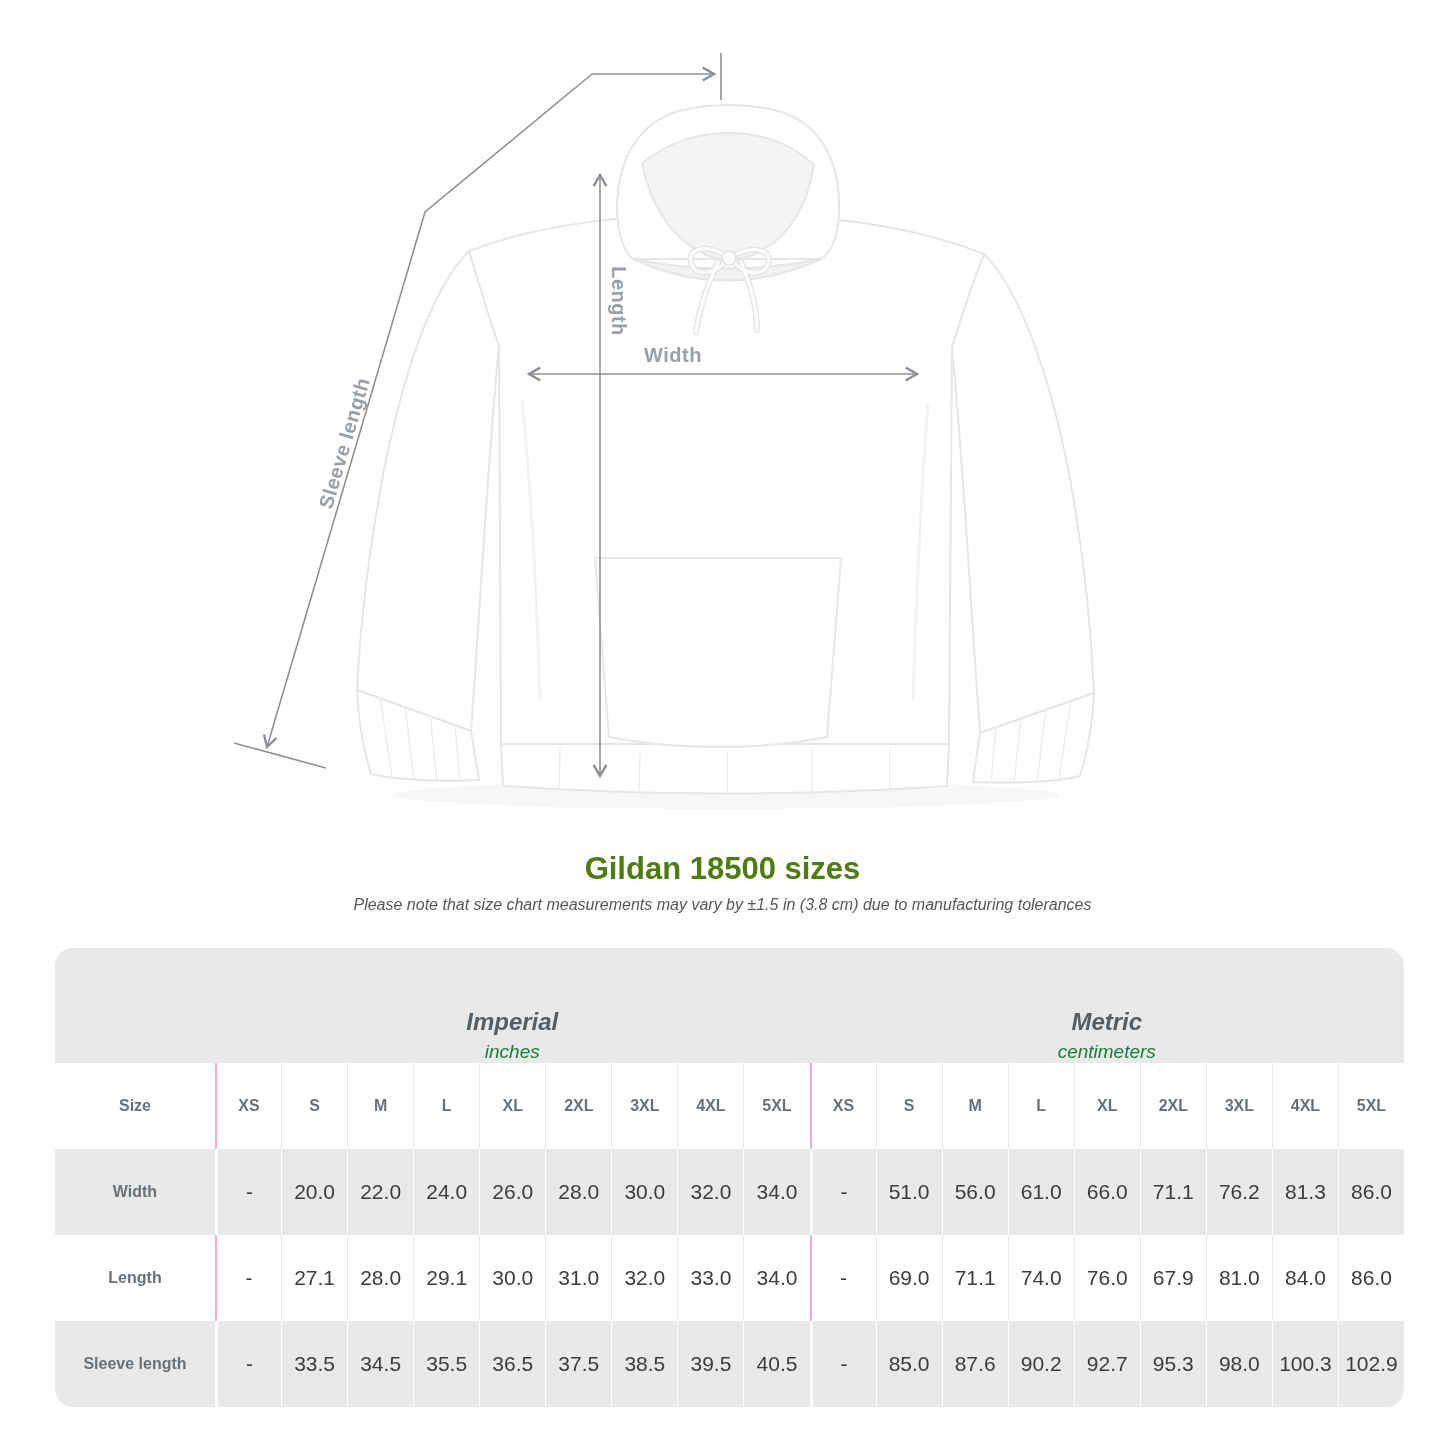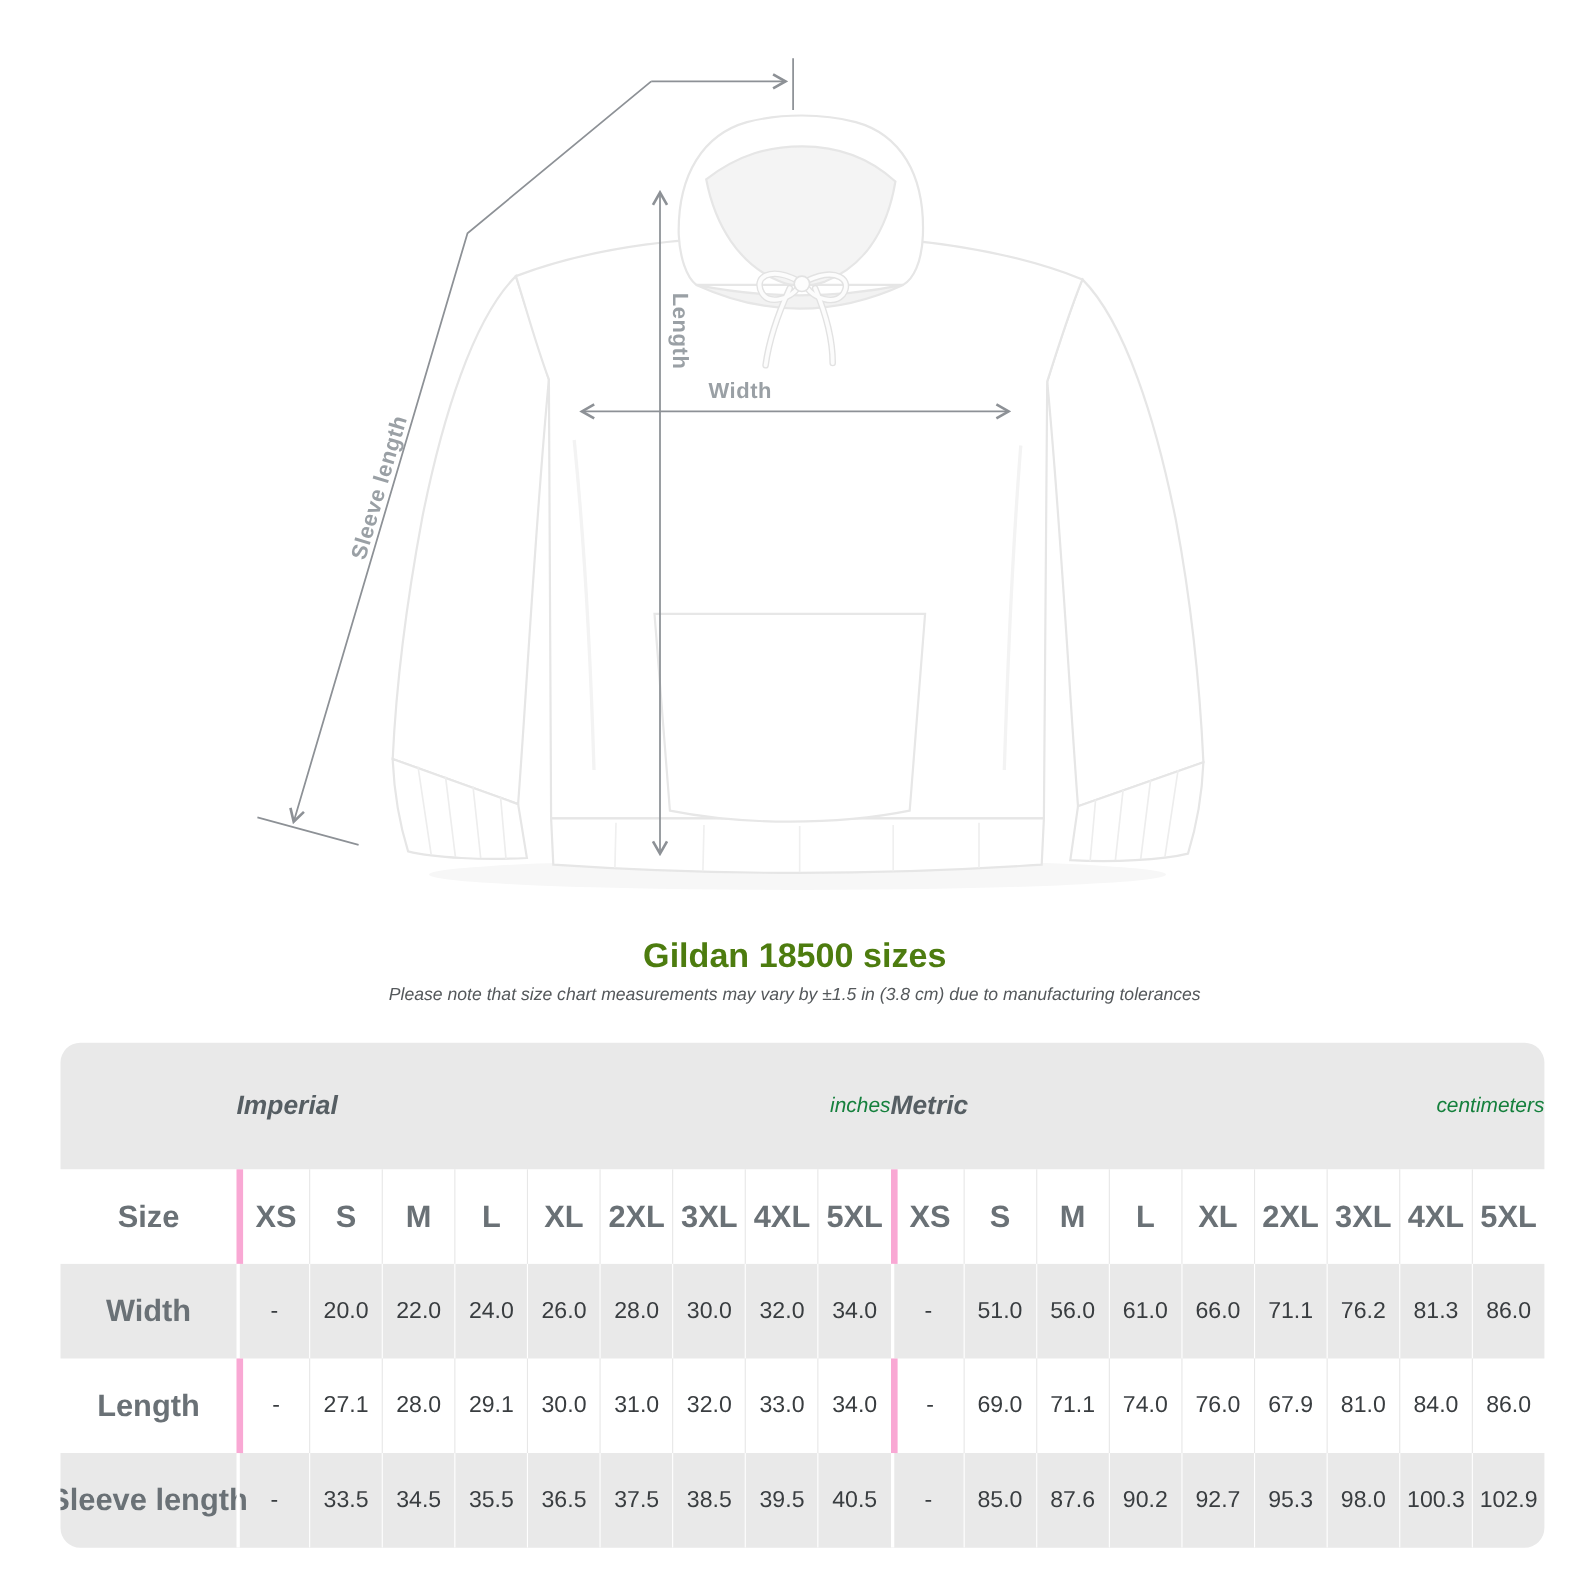--- a/index.html
+++ b/index.html
@@ -23,34 +23,34 @@
     position:absolute; top:896px; left:0; width:1445px; text-align:center;
     font-size:16px; font-style:italic; color:#54585b;
   }
   
   .sizetable { position:absolute; left:55px; top:948px; width:1349px; }
   .band {
     height:115px; background:#e9e9e9; border-radius:18px 18px 0 0;
     display:grid; grid-template-columns:160px repeat(18,1fr);
   }
   .band .sec {
-    grid-column:span 9; display:flex; flex-direction:row;
-    align-items:center; justify-content:space-between; gap:5px;
+    grid-column:span 9; display:flex; flex-direction:column;
+    align-items:center; justify-content:flex-end; gap:5px;
   }
   .sec .name { font-style:italic; font-weight:bold; font-size:24px; color:#565e63; }
   .sec .unit { font-style:italic; font-size:19px; color:#15803d; }
   .trow { display:grid; grid-template-columns:160px repeat(18,1fr); height:86px; }
   .trow.shade { background:#e9e9e9; }
   .trow.last  { border-radius:0 0 18px 18px; overflow:hidden; }
   .cell { display:flex; align-items:center; justify-content:center; white-space:nowrap; }
-  .head-cell, .row-label { font-weight:bold; font-size:28px; color:#6a7176; }
+  .head-cell, .row-label { font-weight:bold; font-size:16px; color:#6a7176; }
   .value-cell { font-size:21px; color:#393d40; }
   .plain .cell:not(.c0) { border-left:1px solid #e7e7e7; }
   .shade .cell:not(.c0) { border-left:1px solid #ffffff; }
-  .plain .cell.sep { border-left:6px solid #f9a8d4; }
+  .plain .cell.sep { border-left:2px solid #f9a8d4; }
   .shade .cell.sep { border-left:3px solid #ffffff; }
 </style>
 </head>
 <body>
 
 <div class="diagram-wrap">
   <svg width="1445" height="845" viewBox="0 0 1445 845">
     <defs>
       <marker id="arr" viewBox="0 0 10 10" refX="8.5" refY="5" markerWidth="10" markerHeight="10" orient="auto-start-reverse">
         <path d="M 1.5 1 L 8.5 5 L 1.5 9" fill="none" stroke="#8d9196" stroke-width="1.5"></path>

